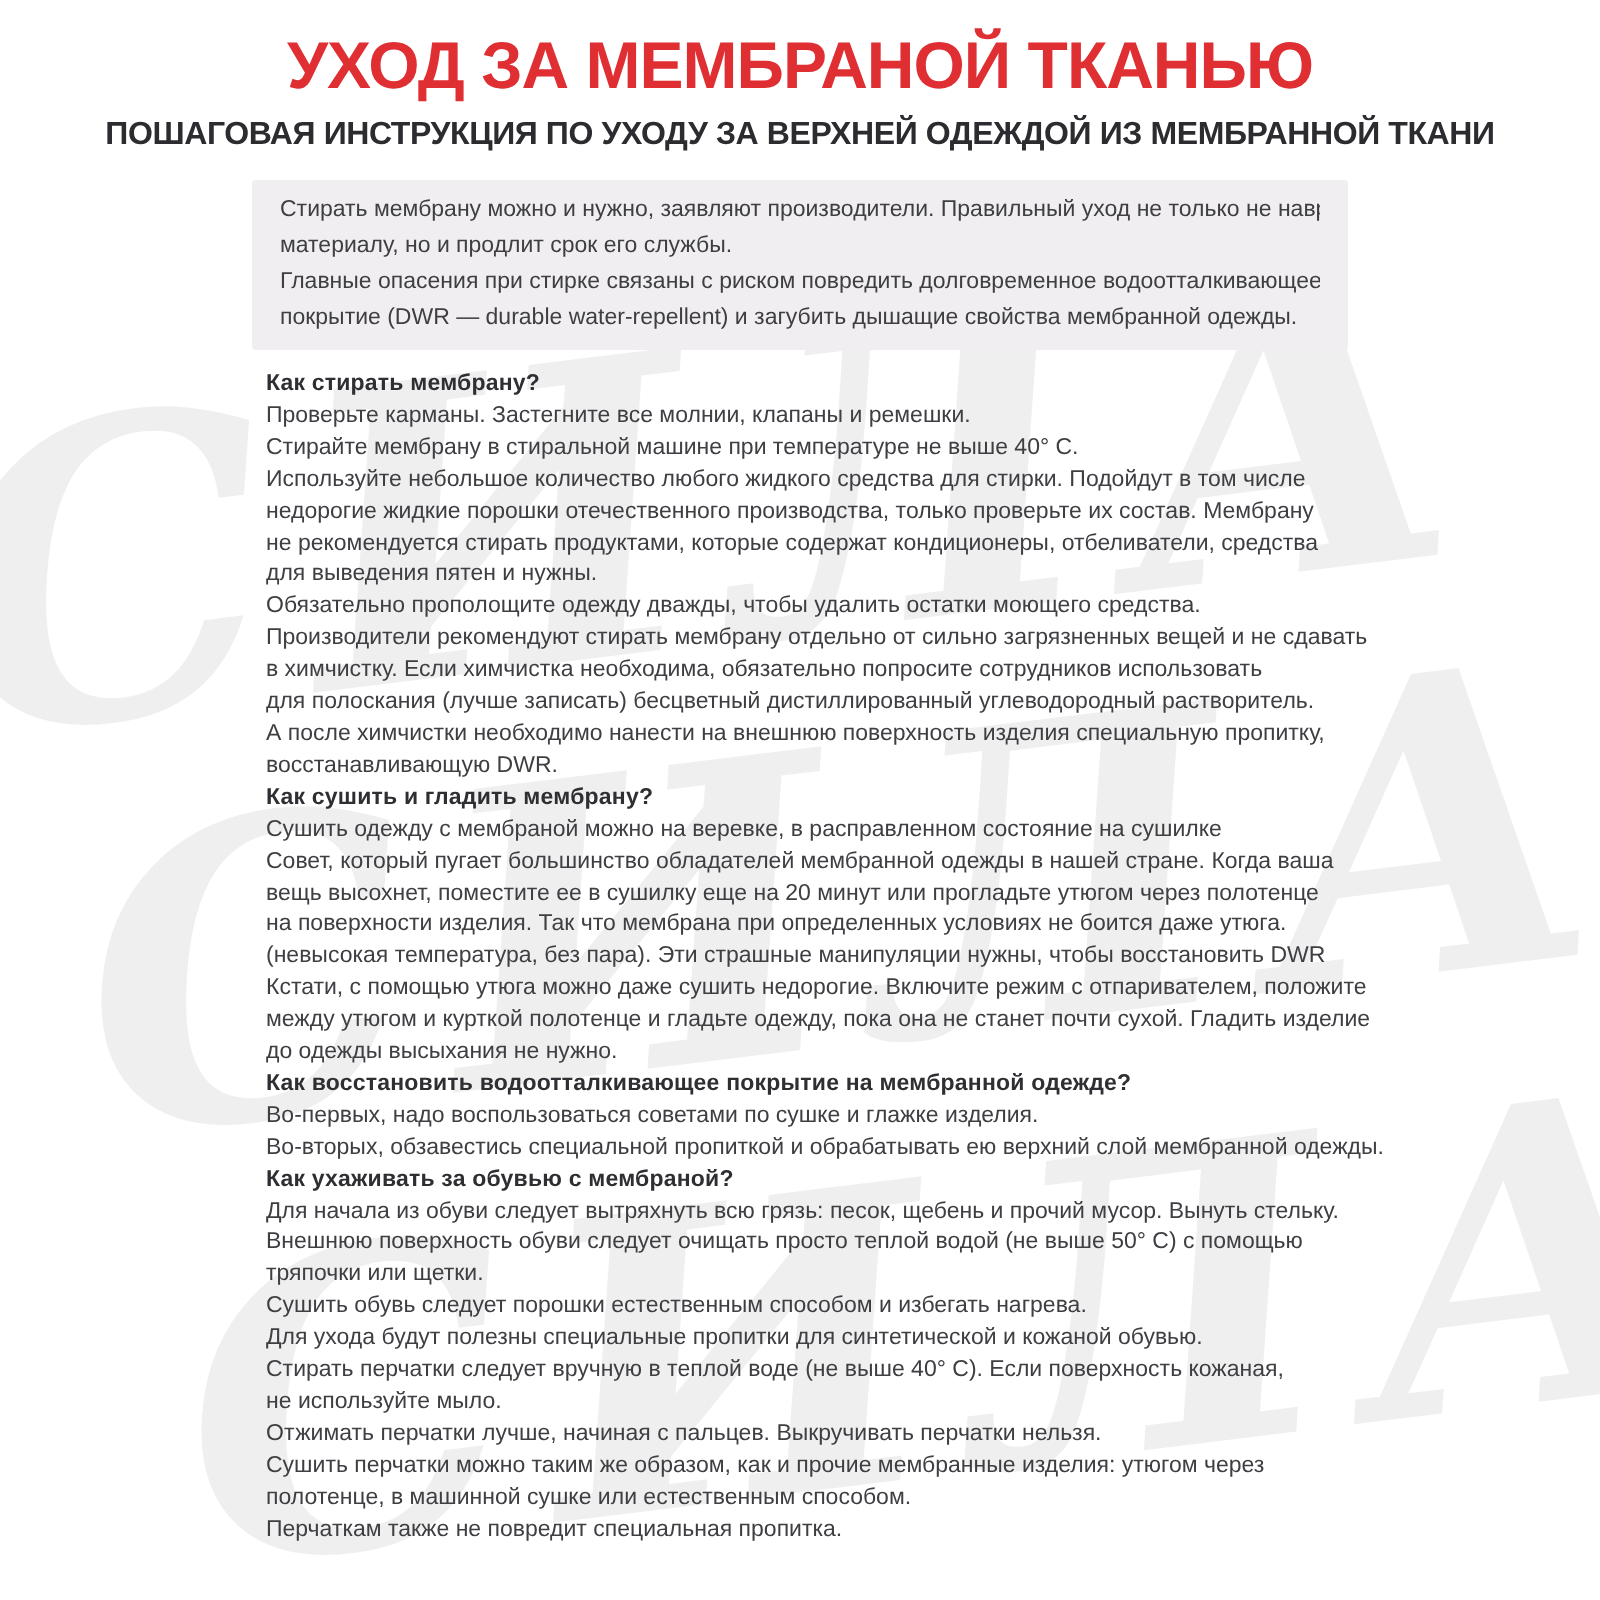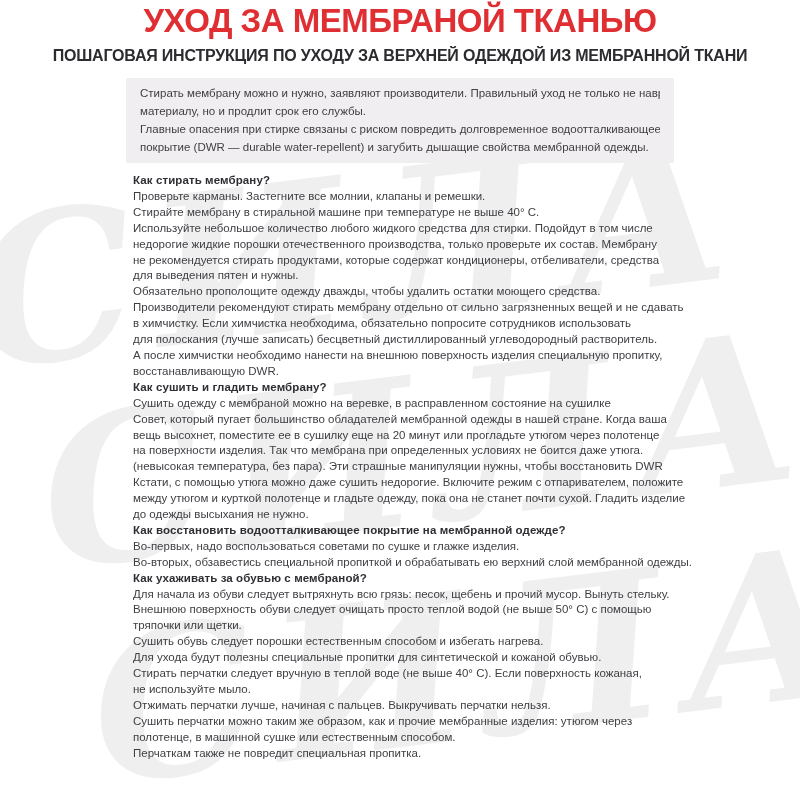--- a/index.html
+++ b/index.html
@@ -27,21 +27,21 @@
     color:var(--wm);
     letter-spacing:18px;
     white-space:nowrap;
     transform:rotate(-7deg);
     user-select:none;
   }
   .wm1{top:130px;left:-30px;font-size:205px;}
   .wm2{top:330px;left:40px;font-size:205px;}
   .wm3{top:545px;left:90px;font-size:205px;}
   
-  .header{position:relative;z-index:1;text-align:center;padding-top:2px;}
+  .header{position:relative;z-index:1;text-align:center;padding-top:14px;}
   .title{
     color:var(--red);
     font-size:33px;
     font-weight:bold;
     letter-spacing:-0.5px;
     line-height:38px;
   }
   .subtitle{
     margin-top:7px;
     color:var(--subtitle);

